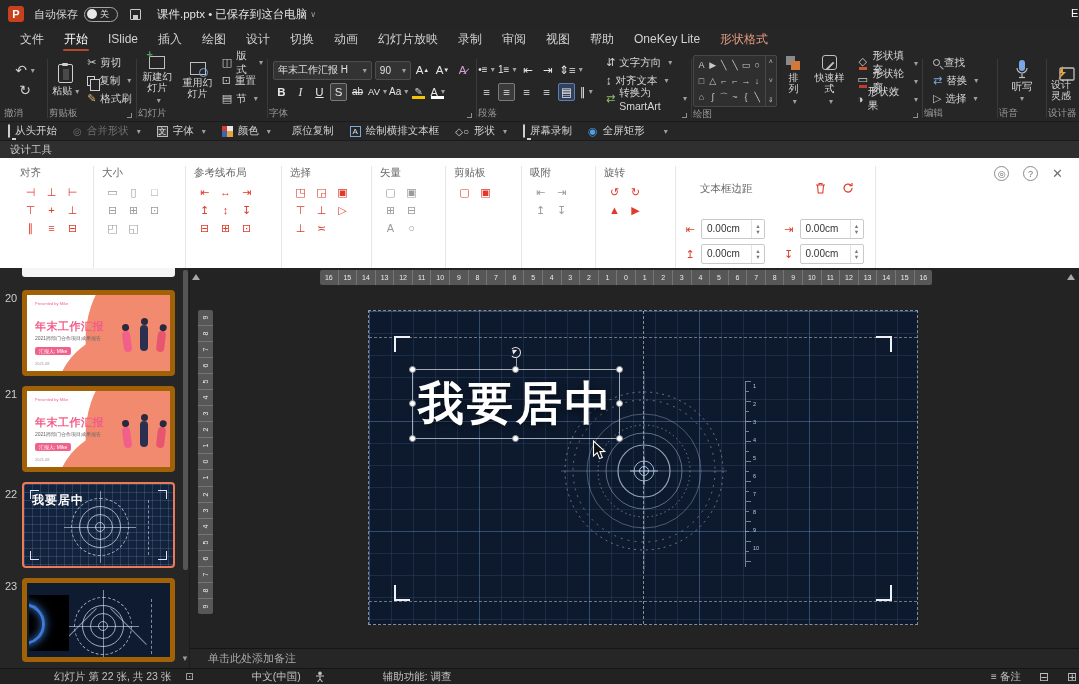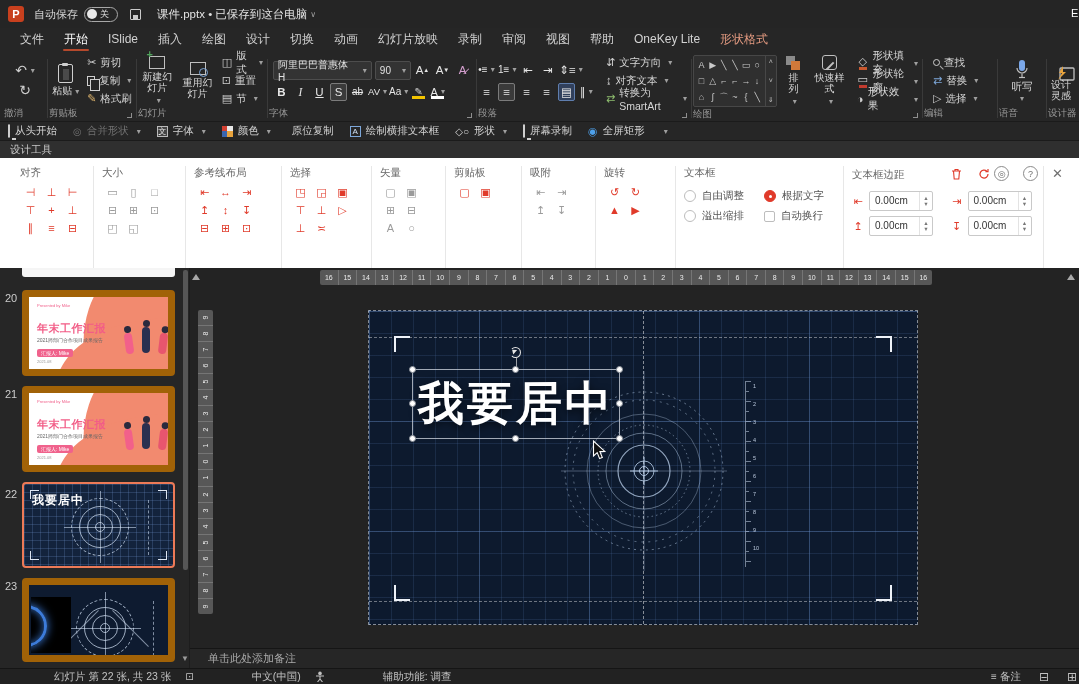--- a/index.html
+++ b/index.html
@@ -112,21 +112,21 @@
   .mg-ic { color:#e03a2a; font-size:11px; width:12px; text-align:center; }
   .spin { display:flex; align-items:stretch; border:1px solid #c9c9c9; border-radius:2px; height:20px; width:64px; background:#fff; }
   .spin .v { flex:1; font-size:10px; color:#333; padding-left:5px; line-height:18px; }
   .spin .ar { width:13px; border-left:1px solid #e3e3e3; display:flex; flex-direction:column; align-items:center; justify-content:center; color:#777; font-size:5.5px; line-height:6px; }
   .mg-head { display:flex; align-items:center; gap:16px; margin-bottom:7px; }
 
   
   .workspace { flex:1; display:flex; min-height:0; }
   .thumbs { width:190px; background:#262626; position:relative; flex:none; border-right:1px solid #1d1d1d; }
   .th-num { position:absolute; left:5px; color:#cccccc; font-size:11px; }
-  .thumb { position:absolute; left:22px; width:153px; height:86px; border-radius:4px; overflow:hidden; border:7px solid #a16207; background:#fff; }
+  .thumb { position:absolute; left:22px; width:153px; height:86px; border-radius:4px; overflow:hidden; border:5px solid #a16207; background:#fff; }
   .thumb.selected { border:2px solid #ed7a57; }
   .sliver { position:absolute; left:22px; top:0; width:153px; height:9px; background:#f5f5f5; border-radius:0 0 3px 3px; }
   .th-scroll { position:absolute; left:183px; top:2px; width:5px; height:300px; background:#565656; border-radius:2px; }
   .th-scroll-arrow { position:absolute; left:181px; top:386px; color:#9a9a9a; font-size:8px; }
   
   .blobA { position:absolute; right:-30px; top:-36px; width:115px; height:150px; background:#f28a6f; border-radius:46% 54% 40% 60%; transform:rotate(18deg); }
   .blobB { position:absolute; right:-46px; bottom:-64px; width:160px; height:110px; background:#f28a6f; border-radius:60% 40% 50% 50%; transform:rotate(-10deg); }
   .th-presented { position:absolute; left:8px; top:6px; font-size:4px; color:#f0628c; }
   .th-title { position:absolute; left:8px; top:24px; font-size:11px; font-weight:bold; color:#f25d87; letter-spacing:0.5px; }
   .th-sub { position:absolute; left:8px; top:40px; font-size:5px; color:#666; }
@@ -313,21 +313,21 @@
         </div>
       </div>
       <div class="rlabel">幻灯片</div>
     </div>
     <div class="rsep"></div>
 
     <div class="rgroup" style="width:206px">
       <div class="rbody" style="flex-direction:column;gap:3px;align-items:stretch;padding:0 4px">
         <div style="display:flex;gap:3px;align-items:center">
           <div class="combo" style="width:112px">
-              <span style="flex:1">阿里巴巴普惠体 H</span>
+              <span style="flex:1">年末工作汇报 H</span>
               <span class="dd">▾</span>
             </div>
           <div class="combo" style="width:40px">
               <span style="flex:1">90</span>
               <span class="dd">▾</span>
             </div>
           <div class="cbtn">A<span style="font-size:6px;vertical-align:top">▲</span></div>
           <div class="cbtn">A<span style="font-size:6px">▼</span></div>
           <div class="cbtn" style="color:#d6a0d0">A̷</div>
         </div>
@@ -687,45 +687,24 @@
             <span class="dt-ic dt-red">↺</span>
             <span class="dt-ic dt-red">↻</span>
           </div>
           <div class="dt-row">
             <span class="dt-ic dt-red">▲</span>
             <span class="dt-ic dt-red">▶</span>
           </div>
         </div>
       </div>
 
-    <div class="dt-sec" style="width:168px">
-      <div class="dt-label">文本框</div>
-      <div id="tbOpts" style="display:flex; flex-direction:column; flex-wrap:wrap; height:44px; column-gap:2px">
-          <div class="opt">
-            <i class="radio"></i>
-            <span>自由调整</span>
-          </div>
-          <div class="opt">
-            <i class="radio"></i>
-            <span>溢出缩排</span>
-          </div>
-          <div class="opt">
-            <i class="radio on"></i>
-            <span>根据文字</span>
-          </div>
-          <div class="opt">
-            <i class="chk"></i>
-            <span>自动换行</span>
-          </div>
-        </div>
-    </div>
 
     <div class="dt-sec" style="width:200px;border-right:1px solid #e7e7e7">
       <div class="mg-head">
-        <div class="dt-label" style="margin:0">文本框边距</div>
+        <div class="dt-label" style="margin:16px">文本框边距</div>
         <span style="margin-left:30px">
           <svg width="11" height="12">
               <path d="M1 3h9M4 3V1.5h3V3M2.5 3l.7 8h4.6l.7-8" stroke="#e03a2a" fill="none" stroke-width="1.1"></path>
             </svg>
         </span>
         <span>
           <svg width="12" height="12">
               <path d="M10 6a4 4 0 1 1-1.2-2.8M10 1v2.6H7.4" stroke="#e03a2a" fill="none" stroke-width="1.2"></path>
             </svg>
         </span>

